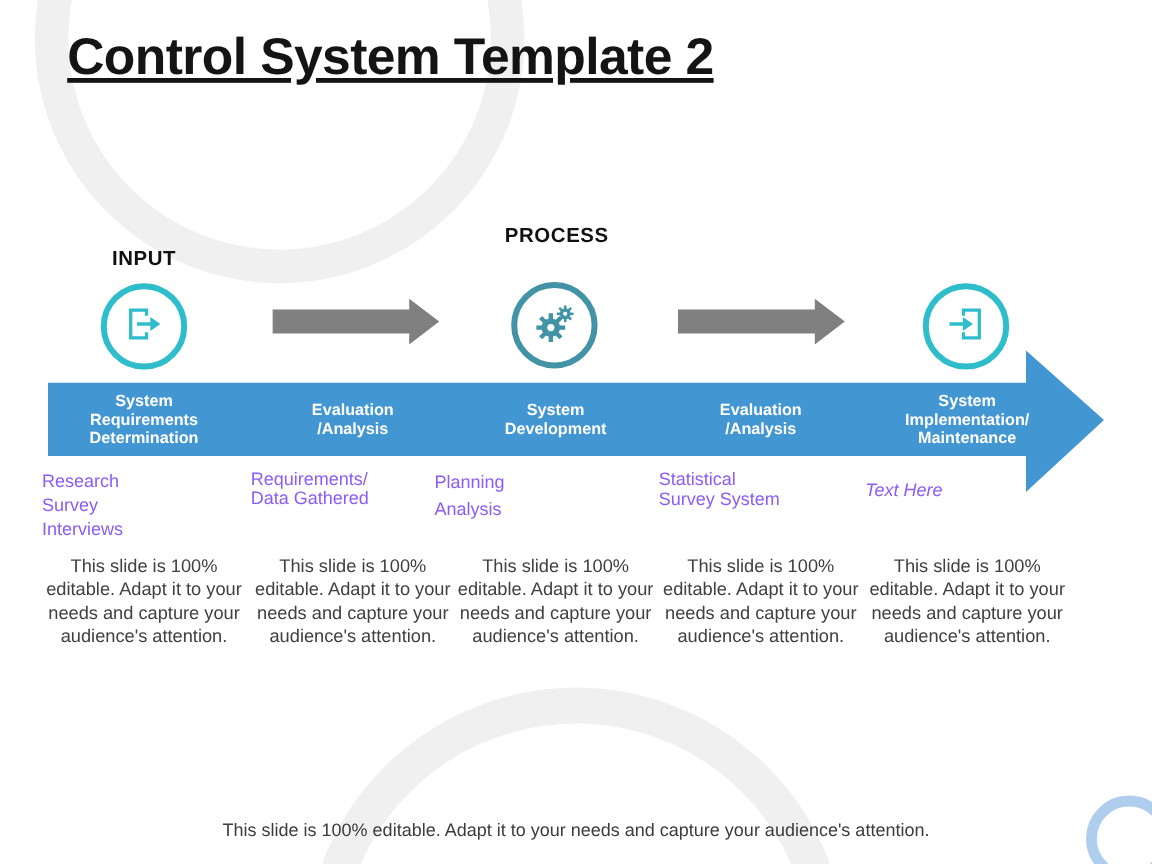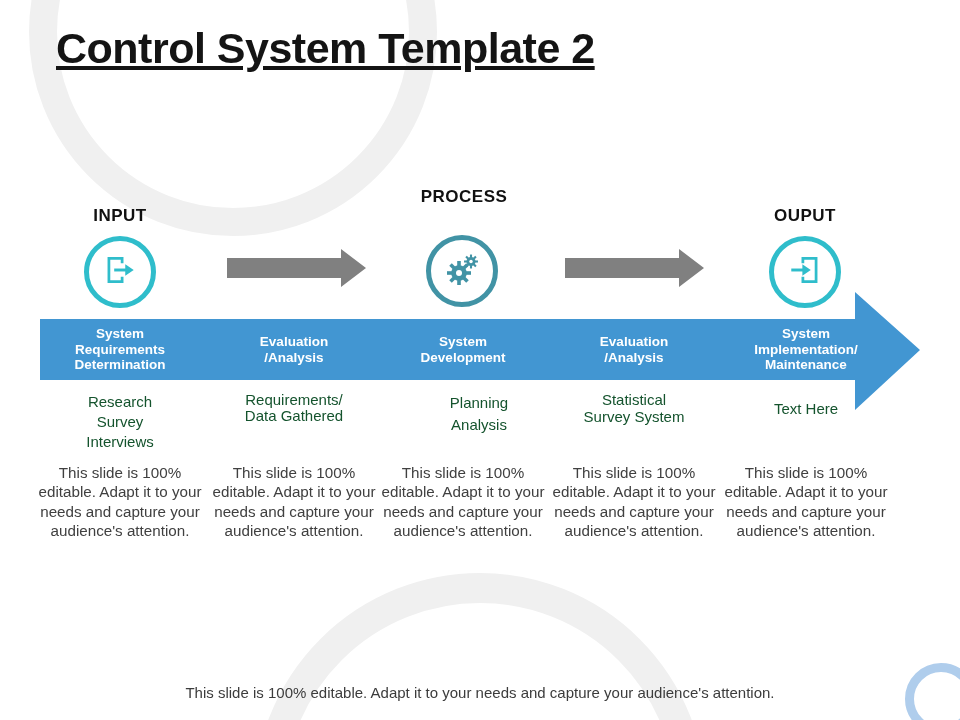--- a/index.html
+++ b/index.html
@@ -24,47 +24,46 @@
   .circle-process{left:426px;top:235px;}
   .circle-ouput{left:769px;top:236px;}
   .flow-arrow{position:absolute;top:249px;z-index:2;}
   .flow-arrow-1{left:227px;}
   .flow-arrow-2{left:565px;}
   .band-svg{position:absolute;left:40px;top:292px;z-index:1;}
   .band-label{position:absolute;top:319px;height:61px;width:150px;display:flex;align-items:center;
          justify-content:center;text-align:center;color:#ffffff;font-weight:bold;font-size:13.5px;
          line-height:1.18;white-space:pre-line;z-index:2;}
   .bl-0{left:45px;} .bl-1{left:219px;} .bl-2{left:388px;} .bl-3{left:559px;} .bl-4{left:731px;}
-  .sub-label{position:absolute;top:392px;width:170px;text-align:center;color:#14532d;
+  .sub-label{position:absolute;top:392px;width:170px;color:#8b5cf6;
          font-size:15px;white-space:pre-line;z-index:2;}
   .sub-0{left:35px;line-height:1.32;}
   .sub-1{left:209px;line-height:1.08;}
-  .sub-2{left:394px;line-height:1.45;}
+  .sub-2{left:362px;line-height:1.45;}
   .sub-3{left:549px;line-height:1.1;}
-  .sub-4{left:721px;padding-top:8px;}
+  .sub-4{left:721px;padding-top:8px;font-style:italic;}
   .desc{position:absolute;top:463px;width:180px;text-align:center;color:#404040;
          font-size:15.2px;line-height:1.27;z-index:2;}
   .desc-0{left:30px;} .desc-1{left:204px;} .desc-2{left:373px;} .desc-3{left:544px;} .desc-4{left:716px;}
   .caption{position:absolute;left:0;top:684px;width:960px;text-align:center;color:#3c3c3c;
          font-size:15px;z-index:2;}
 </style>
 </head>
 <body>
 
 <div class="slide">
 
   <div class="ring ring-topleft"></div>
   <div class="ring ring-bottom"></div>
   <div class="ring ring-corner"></div>
 
   <h1 class="title">Control System Template 2</h1>
 
   <div class="stage-label stage-input">INPUT</div>
   <div class="stage-label stage-process">PROCESS</div>
-  <div class="stage-label stage-ouput">OUPUT</div>
 
   <div class="stage-circle circle-cyan circle-input">
     <span>
       <svg width="38" height="38" viewBox="0 0 36 36">
         <path d="M20 11.5 V7 H7.5 V29 H20 V24.5" fill="none" stroke="#2fbdcb" stroke-width="2.6"></path>
         <line x1="12.5" y1="18" x2="24" y2="18" stroke="#2fbdcb" stroke-width="2.8"></line>
         <polygon points="23,12.5 31,18 23,23.5" fill="#2fbdcb"></polygon>
       </svg>
     </span>
   </div>

